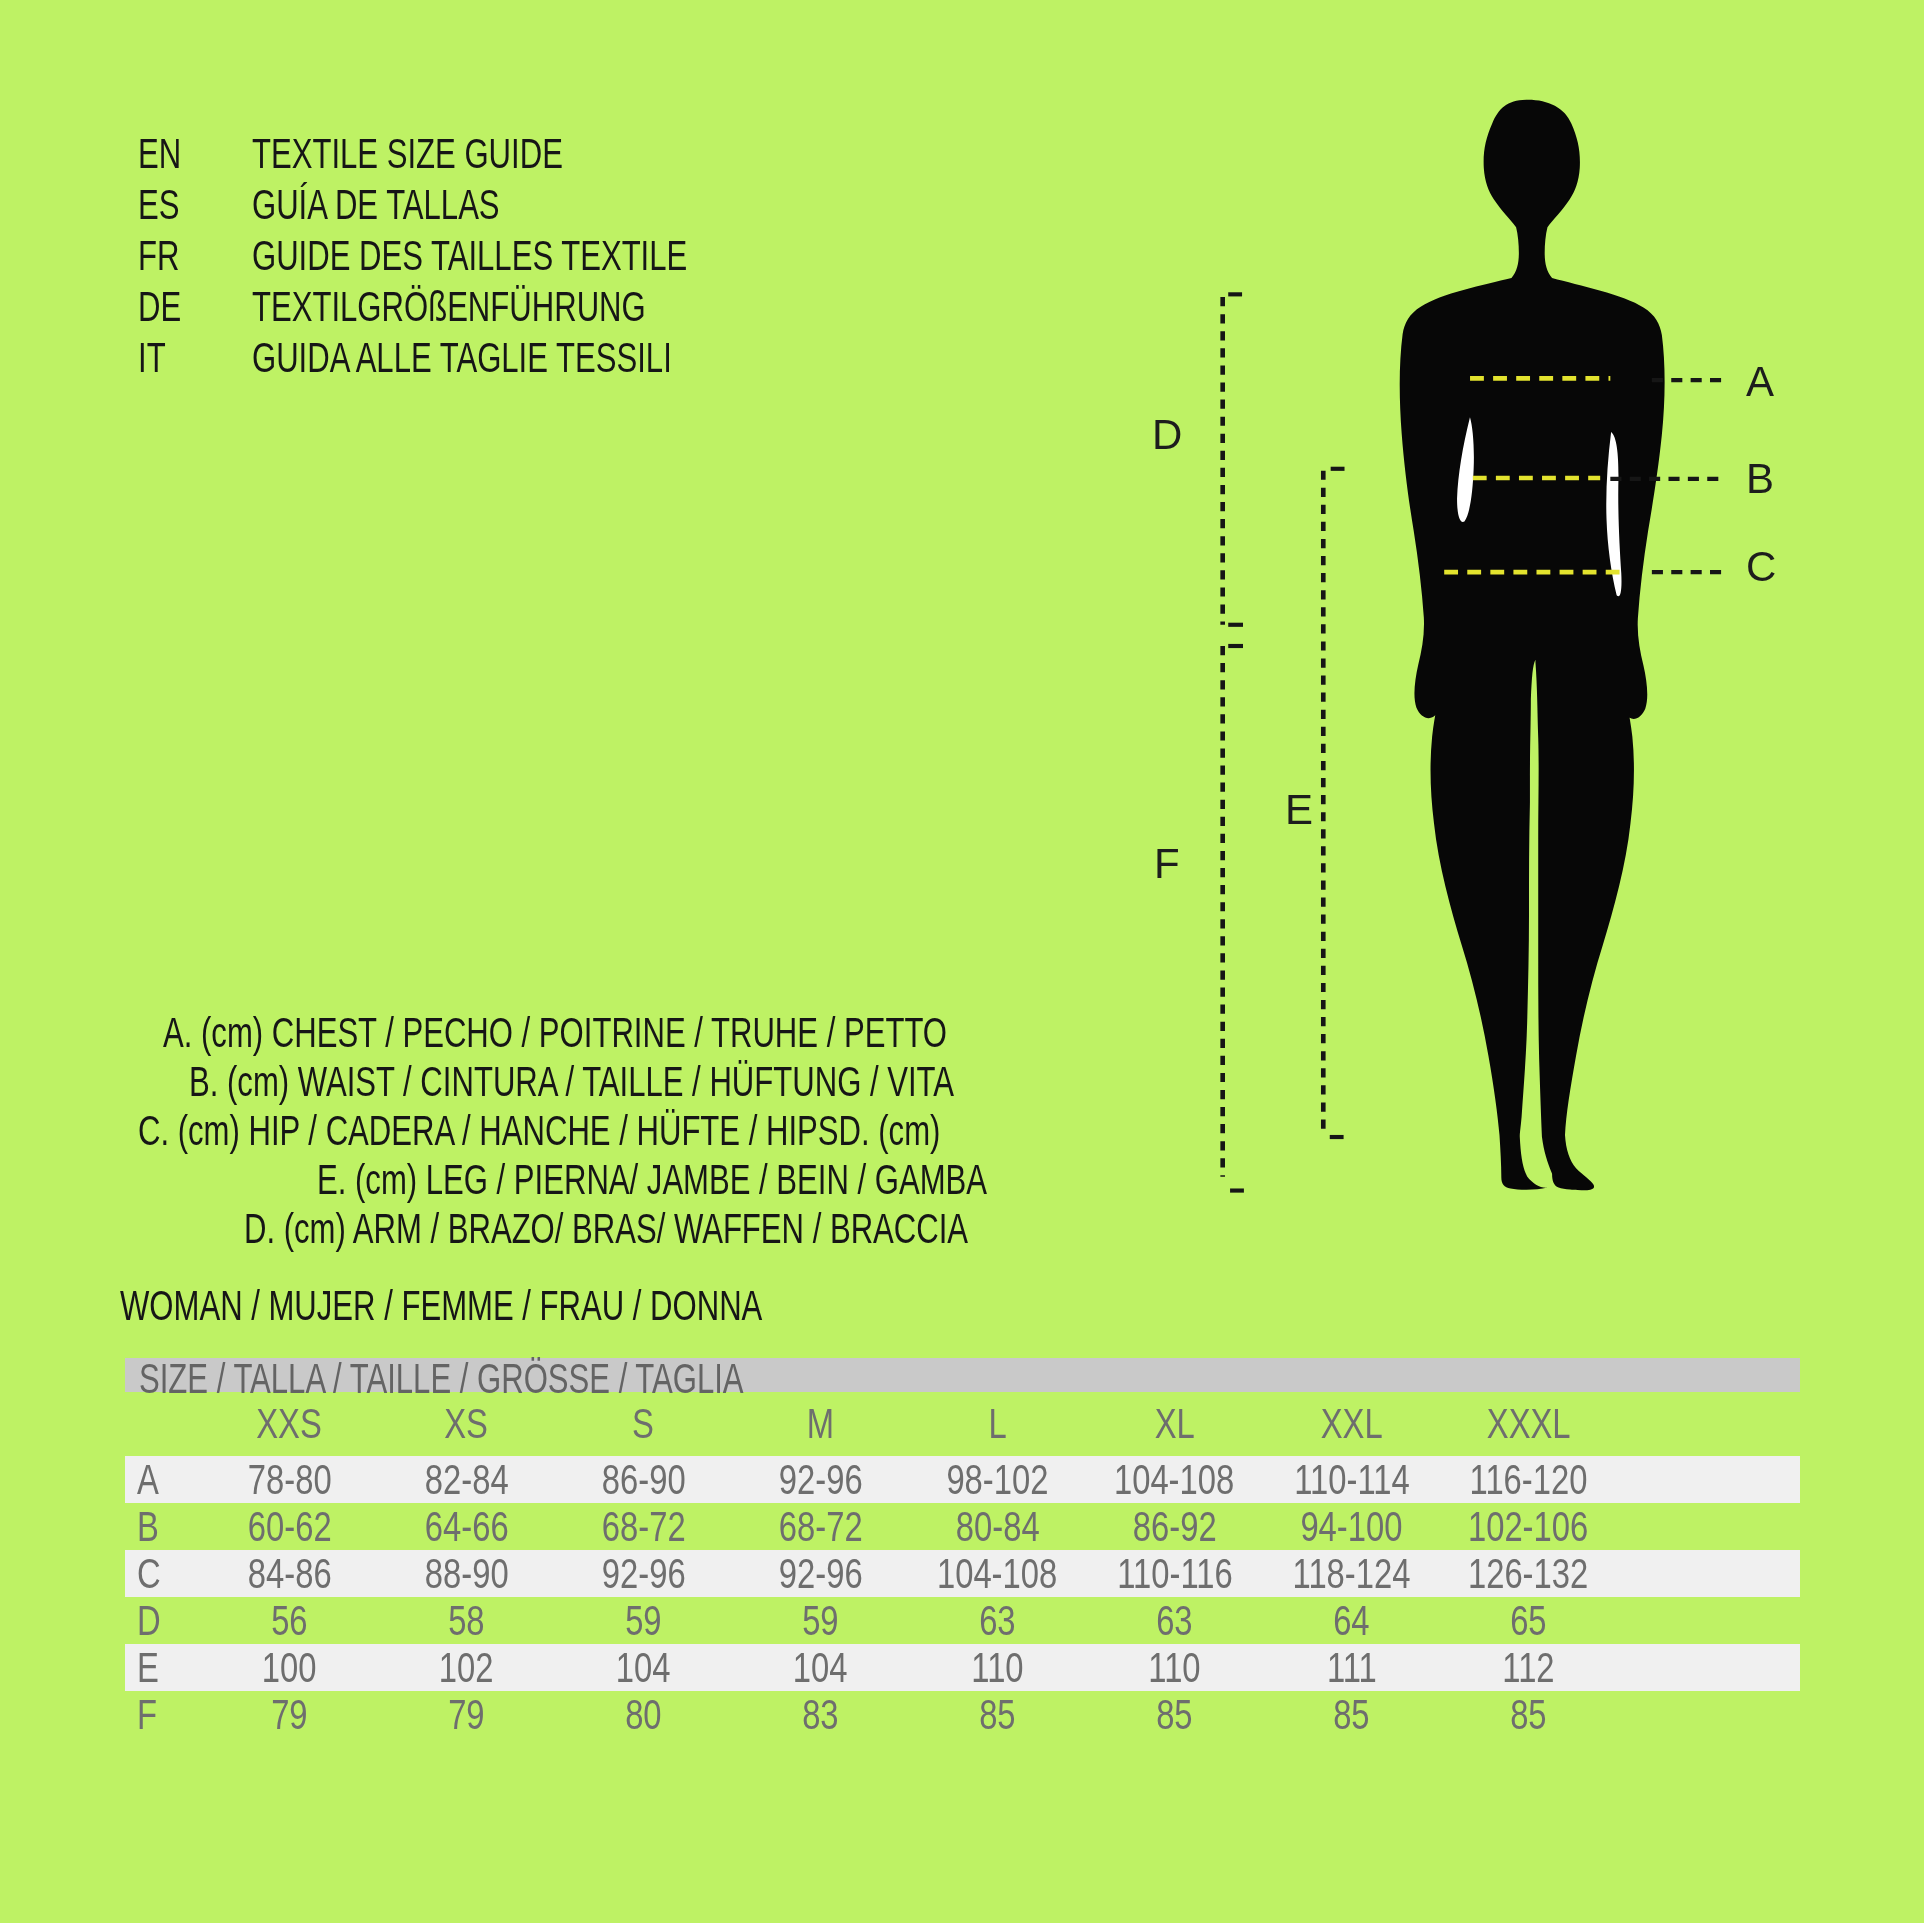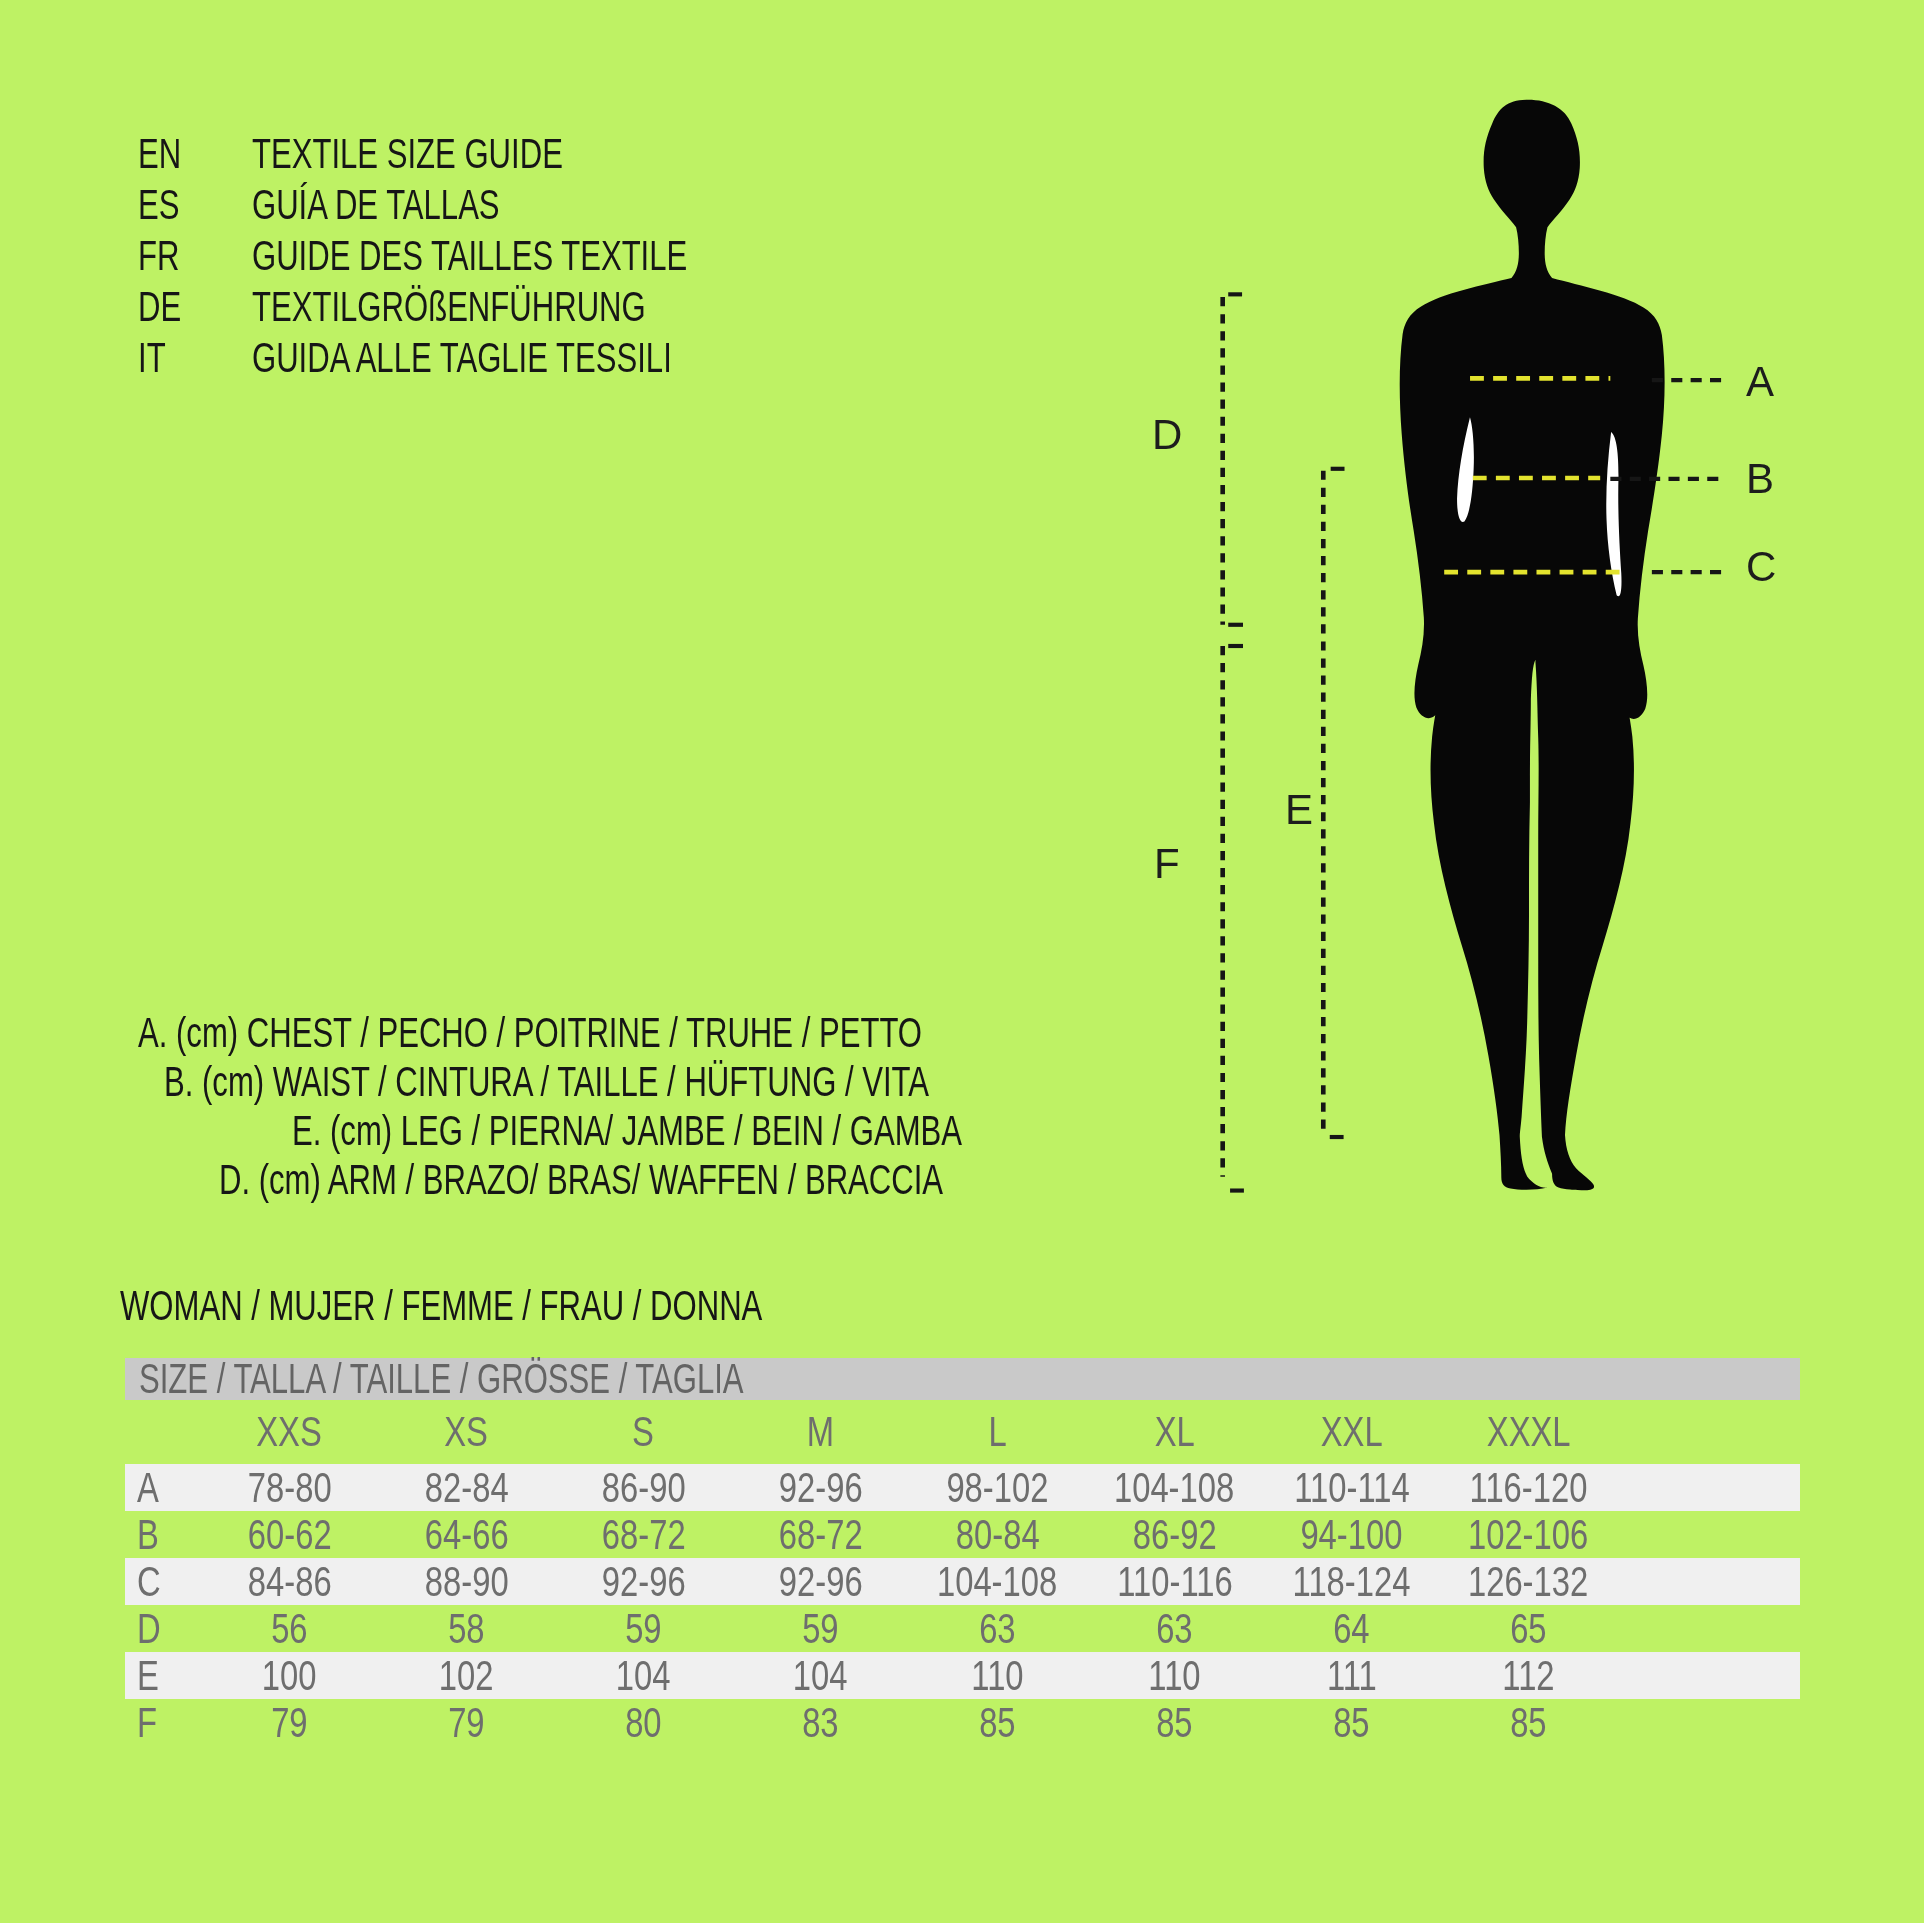--- a/index.html
+++ b/index.html
@@ -24,21 +24,21 @@
   .marker.m-b{left:1746px;top:454px;}
   .marker.m-c{left:1746px;top:542px;}
   .marker.m-d{left:1152px;top:410px;}
   .marker.m-e{left:1285px;top:785px;}
   .marker.m-f{left:1154px;top:839px;}
   
   .body-svg{position:absolute;left:1398px;top:92px;width:286px;height:1108px;}
   .ann-svg{position:absolute;left:1135px;top:92px;width:683px;height:1108px;}
   
   .size-table{position:absolute;left:125px;top:1358px;width:1675px;color:#6e6e6e;}
-  .t-head{height:42px;line-height:42px;background:#c9c9c9;color:#646464;
+  .t-head{height:34px;line-height:42px;background:#c9c9c9;color:#646464;
           font-size:42px;padding-left:14px;}
   .t-grid{display:grid;grid-template-columns:76px repeat(8,177px);align-items:center;}
   .t-sizes{height:64px;font-size:42px;}
   .t-row{height:47px;font-size:42px;}
   .t-row.alt{background:#f0f0f0;}
   .t-cell{text-align:center;}
   .t-key{text-align:left;padding-left:12px;}
   .t-key .cxc{transform-origin:0 50%;}
 </style>
 </head>
@@ -130,20 +130,21 @@
   <div class="marker m-a">A</div>
   <div class="marker m-b">B</div>
   <div class="marker m-c">C</div>
   <div class="marker m-d">D</div>
   <div class="marker m-e">E</div>
   <div class="marker m-f">F</div>
 
   <div class="defs">
     <div class="def-row"><span class="cx">A. (cm) CHEST / PECHO / POITRINE / TRUHE / PETTO</span></div>
     <div class="def-row"><span class="cx">B. (cm) WAIST / CINTURA / TAILLE / HÜFTUNG / VITA</span></div>
+    <div class="def-row"><span class="cx">C. (cm) HIP / CADERA / HANCHE / HÜFTE / HIPSD. (cm)</span></div>
     <div class="def-row"><span class="cx">E. (cm) LEG / PIERNA/ JAMBE / BEIN / GAMBA</span></div>
     <div class="def-row"><span class="cx">D. (cm) ARM / BRAZO/ BRAS/ WAFFEN / BRACCIA</span></div>
   </div>
 
   <div class="gender"><span class="cx">WOMAN / MUJER / FEMME / FRAU / DONNA</span></div>
 
   <div class="size-table">
     <div class="t-head"><span class="cx">SIZE / TALLA / TAILLE / GRÖSSE / TAGLIA</span></div>
 
     <div class="t-grid t-sizes">

